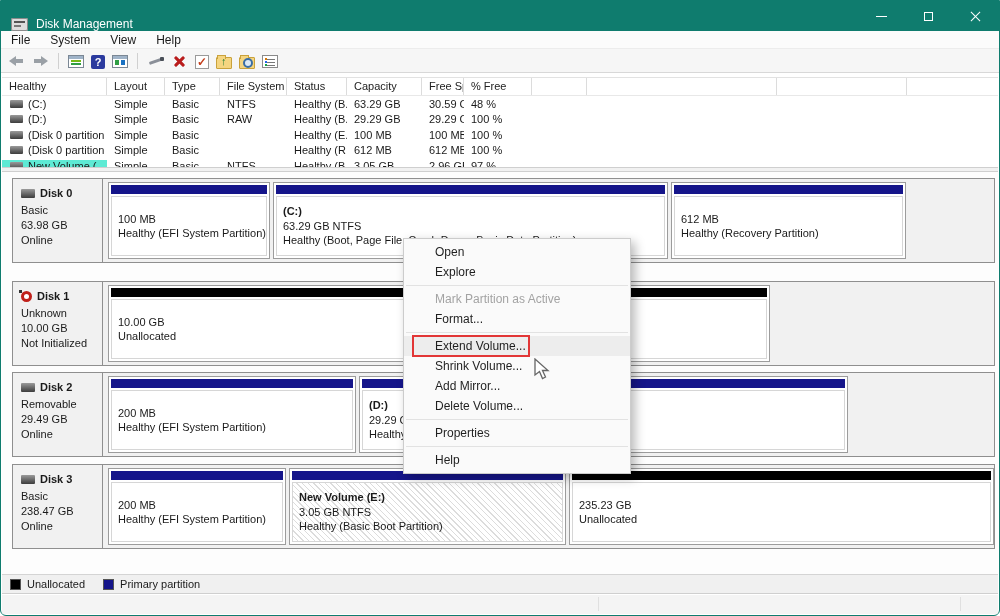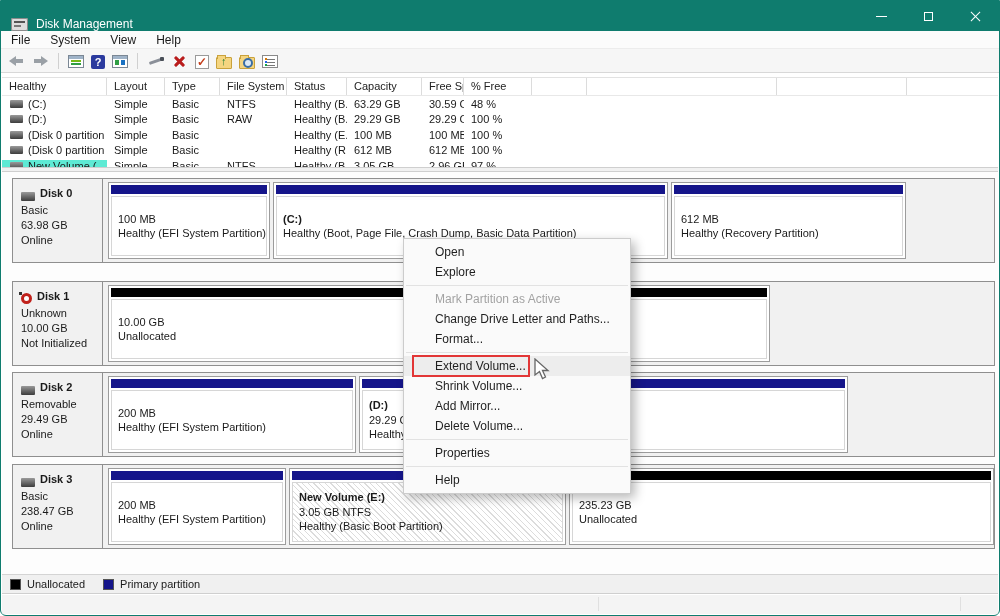--- a/index.html
+++ b/index.html
@@ -63,21 +63,21 @@
   .td.vol{display:flex;align-items:center;gap:5px;padding-left:8px}
   .td.vol.sel{background:#5eead4}
   .vol-ico{display:inline-block;width:13px;height:8px;background:linear-gradient(180deg,#9a9a9a,#3c3c3c);border-radius:1px;flex:0 0 auto}
 
   
   .splitter{position:absolute;top:166px;left:1px;right:1px;height:5px;background:#f1f1f1;border-top:1px solid #cfcfcf;border-bottom:1px solid #cfcfcf}
   .graph{position:absolute;top:171px;left:1px;right:1px;height:402px;background:#fdfdfd}
 
   .disk-row{position:absolute;left:10px;width:983px;height:85px;border:1px solid #8f8f8f;background:#f1f1f1}
   .disk-info{position:absolute;left:0;top:0;bottom:0;width:90px;border-right:1px solid #8f8f8f;padding:7px 4px 0 8px;background:#f1f1f1;font-size:11px;line-height:15px}
-  .disk-name{font-weight:bold;display:flex;align-items:flex-end;gap:5px;margin-bottom:2px}
+  .disk-name{font-weight:bold;display:flex;align-items:center;gap:5px;margin-bottom:2px}
   .disk-ico{display:inline-block;width:14px;height:9px;background:linear-gradient(180deg,#9a9a9a,#3c3c3c);border-radius:1px}
   .err-ico{display:inline-block;width:11px;height:11px;border:3px solid #c0211b;border-radius:50%;background:#fff;position:relative}
   .err-ico::before{content:"";position:absolute;left:-5px;top:-4px;width:3px;height:3px;background:#333}
   .part{position:absolute;top:3px;bottom:3px;background:#fff;border:1px solid #9c9c9c}
   .part .bar{position:absolute;left:2px;right:2px;top:2px;height:9px}
   .bar.primary{background:#15158a}
   .bar.unalloc{background:#000}
   .part .body{position:absolute;left:2px;right:2px;top:13px;bottom:2px;border:1px solid #d6d6d6;background:#fff;display:flex;flex-direction:column;justify-content:center;padding-left:6px;font-size:11px;line-height:14.5px;overflow:hidden}
   .part .body div{white-space:nowrap;overflow:hidden}
   .part .body .p-label{font-weight:bold}
@@ -251,20 +251,21 @@
         <div class="body">
             <div class="p-label"></div>
             <div>100 MB</div>
             <div>Healthy (EFI System Partition)</div>
           </div>
       </div>
       <div class="part" style="left:260px;width:395px">
         <div class="bar primary"></div>
         <div class="body">
             <div class="p-label">(C:)</div>
+            <div>63.29 GB NTFS</div>
             <div>Healthy (Boot, Page File, Crash Dump, Basic Data Partition)</div>
           </div>
       </div>
       <div class="part" style="left:658px;width:235px">
         <div class="bar primary"></div>
         <div class="body">
             <div class="p-label"></div>
             <div>612 MB</div>
             <div>Healthy (Recovery Partition)</div>
           </div>
@@ -354,21 +355,20 @@
           </div>
       </div>
     </div>
   </div>
 
   <div class="ctx">
     <div class="ctx-item">Open</div>
     <div class="ctx-item">Explore</div>
     <div class="ctx-sep"></div>
     <div class="ctx-item disabled">Mark Partition as Active</div>
-    <div class="ctx-item">Change Drive Letter and Paths...</div>
     <div class="ctx-item">Format...</div>
     <div class="ctx-sep"></div>
     <div class="ctx-item hovered">
       <span class="red-box"></span>
       <span>Extend Volume...</span>
     </div>
     <div class="ctx-item">Shrink Volume...</div>
     <div class="ctx-item">Add Mirror...</div>
     <div class="ctx-item">Delete Volume...</div>
     <div class="ctx-sep"></div>

